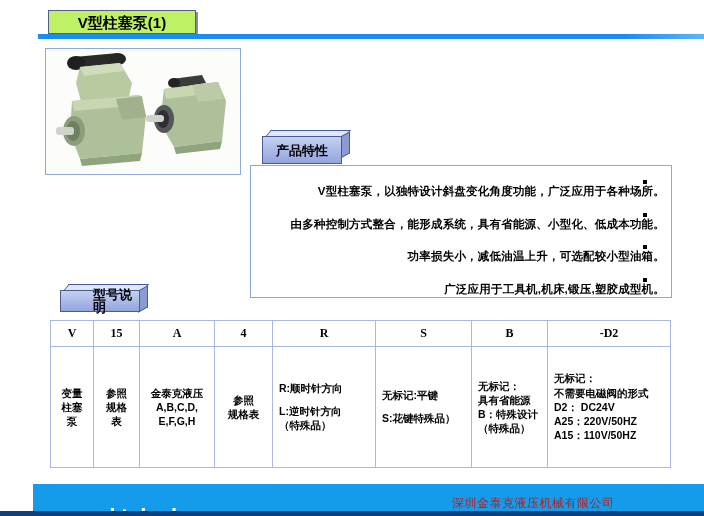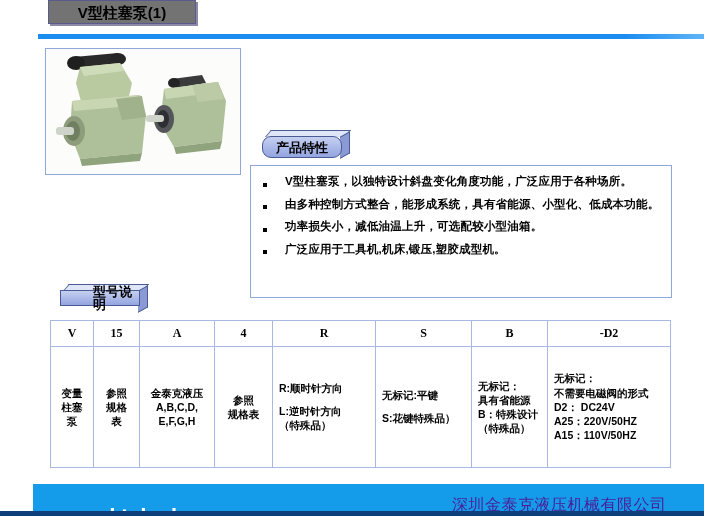--- a/index.html
+++ b/index.html
@@ -6,23 +6,23 @@
   html, body {
     width: 704px; height: 516px;
     font-family: "Liberation Sans", "DejaVu Sans", sans-serif;
     background: #ffffff;
     overflow: hidden;
   }
   .slide { position: relative; width: 704px; height: 516px; background: #fff; }
 
   
   .title-btn {
-    position: absolute; left: 48px; top: 0;
+    position: absolute; left: 48px; top: 10px;
     width: 148px; height: 24px;
-    background: #737373;
+    background: #bef264;
     border: 1px solid #5a5a8c;
     box-shadow: 2px 2px 0 #8a8aa8;
     display: flex; align-items: center; justify-content: center;
   }
   .title-btn span {
     font-size: 15px; font-weight: bold; color: #000;
     letter-spacing: 0px; line-height: 1;
   }
 
   .logo {
@@ -72,22 +72,23 @@
   }
 
   
   .features {
     position: absolute; left: 250px; top: 165px;
     width: 422px; height: 133px;
     border: 1px solid #8fa8dc; background: #fff;
     padding: 8px 6px 0 10px;
   }
   .feat-item {
-    display: flex; align-items: center;
+    display: flex; align-items: flex-end;
     margin-bottom: 7px;
+    flex-direction: column;
   }
   .feat-bullet {
     flex: 0 0 auto; width: 4px; height: 4px; background: #000;
     margin: 6px 18px 0 2px;
   }
   .feat-text {
     font-size: 11.5px; font-weight: bold; color: #000;
     line-height: 1.35; letter-spacing: 0.2px;
   }
 
@@ -121,21 +122,21 @@
     width: 671px; height: 28px;
     background: #149ceb;
   }
   .footer-url {
     position: absolute; left: 55px; top: 489px;
     font-size: 17px; font-weight: bold; color: #ffffff;
     letter-spacing: 0.5px; font-family: "DejaVu Sans", sans-serif; margin-top: 17px;
   }
   .footer-company {
     position: absolute; left: 452px; top: 495px;
-    font-size: 16px; color: #4c1d95; letter-spacing: 0.5px;
+    font-size: 12px; color: #b91c1c; letter-spacing: 0.5px;
   }
   .footer-bottom-rule {
     position: absolute; left: 0px; top: 511px;
     width: 704px; height: 5px; background: #0f3f7a;
   }
 </style>
 </head>
 <body>
 
 <div class="slide">
@@ -176,21 +177,21 @@
         <ellipse cx="117" cy="70" rx="6" ry="9" fill="#2e2f32"></ellipse>
         <rect x="100" y="66" width="18" height="7" rx="3" fill="#cfd4cb"></rect>
         <path d="M146 36 L172 33 L178 50 L152 53 Z" fill="#bccaa6"></path>
       </g>
     </svg>
   </div>
 
   <div class="box3d" style="left:262px; top:130px; width:92px; height:30px;">
     <div class="top" style="left:6px; top:0; width:80px; height:7px; transform:skewX(-40deg);"></div>
     <div class="side" style="left:78px; top:4px; width:10px; height:22px; transform:skewY(-28deg);"></div>
-    <div class="face" style="width:80px; height:22px;border-radius:9px;">
+    <div class="face" style="width:80px; height:28px;">
       <span>产品特性</span>
     </div>
   </div>
 
   <div class="features">
     <div class="feat-item">
       <div class="feat-bullet"></div>
       <div class="feat-text">V型柱塞泵，以独特设计斜盘变化角度功能，广泛应用于各种场所。</div>
     </div>
     <div class="feat-item">
@@ -203,21 +204,21 @@
     </div>
     <div class="feat-item">
       <div class="feat-bullet"></div>
       <div class="feat-text">广泛应用于工具机,机床,锻压,塑胶成型机。</div>
     </div>
   </div>
 
   <div class="box3d" style="left:60px; top:284px; width:92px; height:30px;">
     <div class="top" style="left:6px; top:0; width:80px; height:7px; transform:skewX(-40deg);"></div>
     <div class="side" style="left:78px; top:4px; width:10px; height:22px; transform:skewY(-28deg);"></div>
-    <div class="face" style="width:80px; height:16px;padding-left:32px;">
+    <div class="face" style="width:80px; height:22px;padding-left:32px;">
       <span>型号说明</span>
     </div>
   </div>
 
   <table class="spec-table">
     <colgroup>
       <col style="width:43px">
         <col style="width:46px">
         <col style="width:75px">
         <col style="width:58px">

